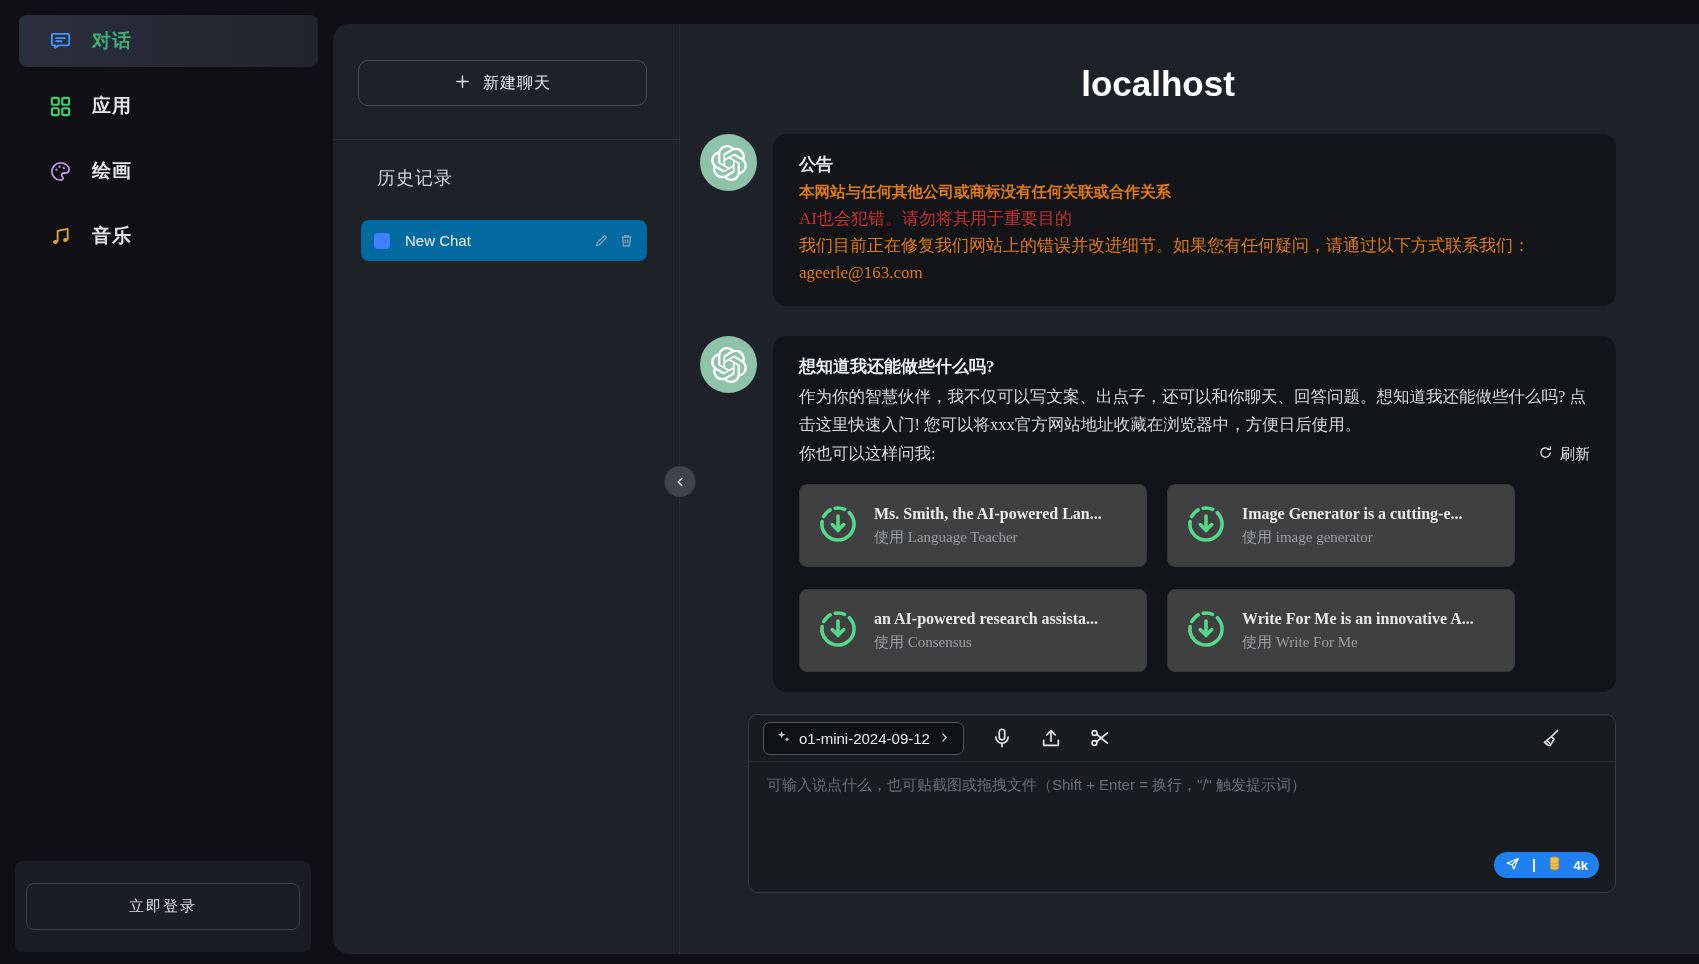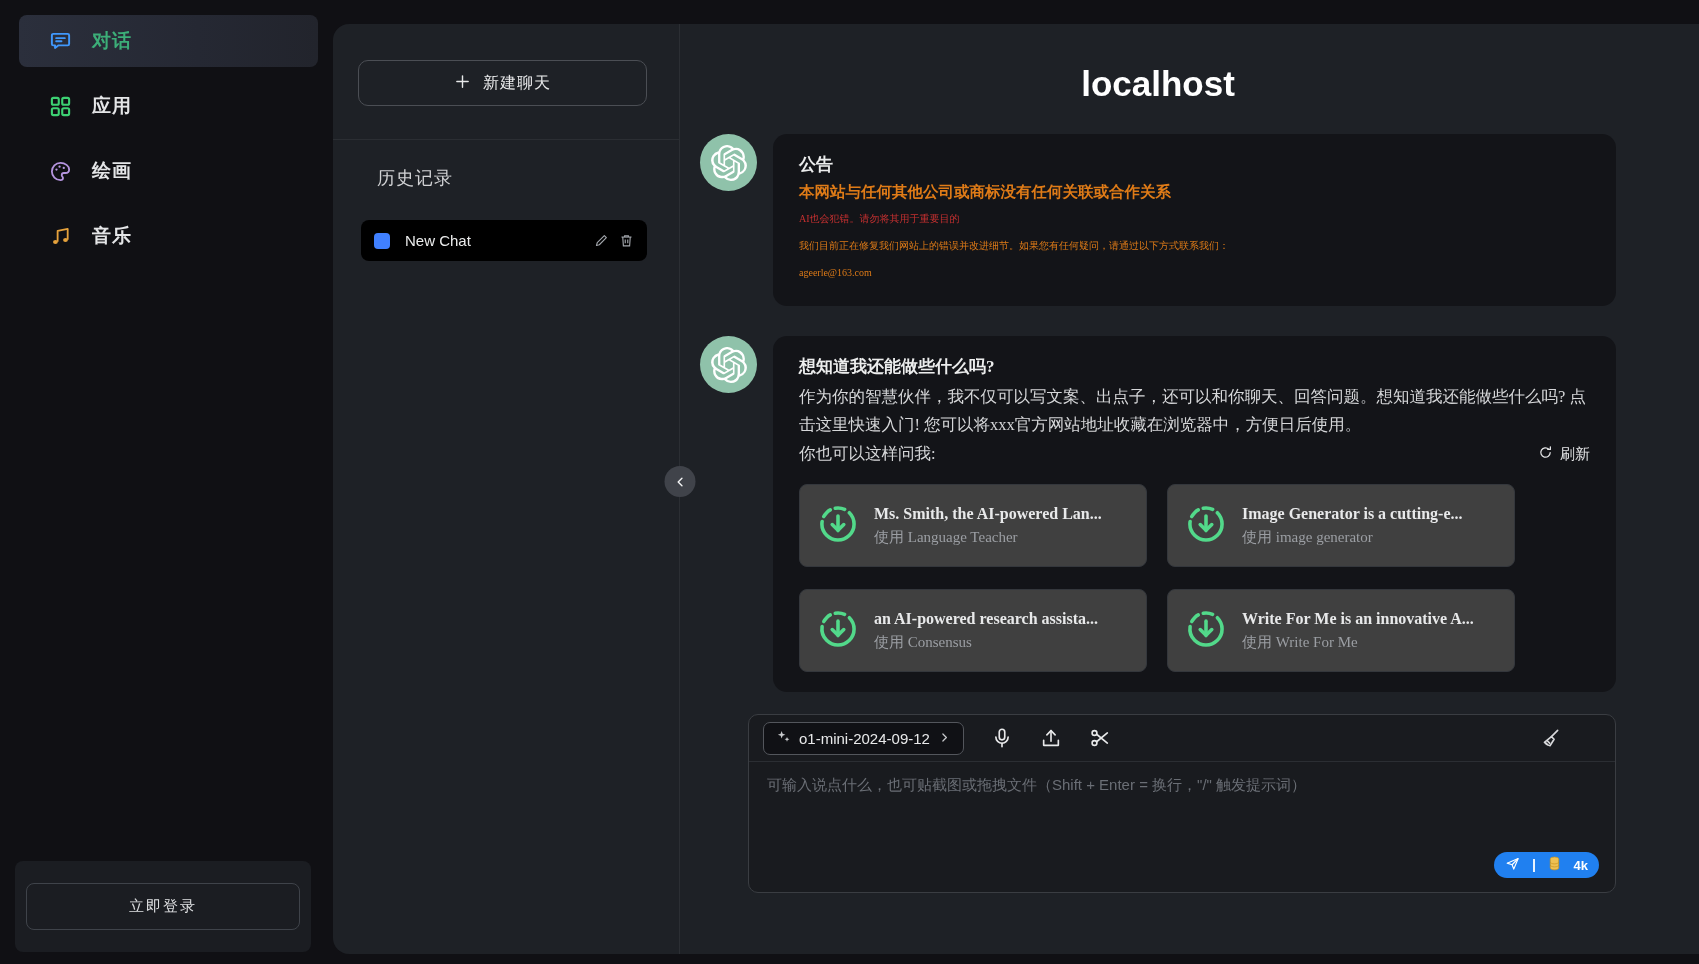--- a/index.html
+++ b/index.html
@@ -24,39 +24,39 @@
     display:flex; position:relative; }
 
   
   .history-col { width:347px; border-right:1px solid #2b2e33; padding-top:36px; position:relative; }
   .new-chat-btn { display:flex; align-items:center; justify-content:center; gap:12px;
     width:289px; height:46px; margin:0 0 0 25px; background:transparent; border:1px solid #4b4e54;
     border-radius:10px; color:#e8e9ea; font-size:16px; font-family:inherit; cursor:pointer; letter-spacing:1px; }
   .h-divider { height:1px; background:#2b2e33; margin-top:33px; }
   .history-title { color:#d2d3d5; font-size:18px; margin:26px 0 0 44px; letter-spacing:1px; }
   .history-item { display:flex; align-items:center; gap:15px; width:286px; height:41px; margin:30px 0 0 28px;
-    background:#000000; border-radius:8px; padding:0 13px; cursor:pointer; }
+    background:#0369a1; border-radius:8px; padding:0 13px; cursor:pointer; }
   .chat-square { width:16px; height:16px; border-radius:4px; background:#4080ff; flex:none; }
   .history-item-title { color:#eceded; font-size:15px; flex:1; }
   .row-icons { display:flex; align-items:center; gap:10px; }
   .row-icons span { display:flex; cursor:pointer; }
 
   .collapse-handle { position:absolute; left:347px; top:442px; transform:translateX(-50%);
     width:31px; height:31px; border-radius:50%; background:#40434a; display:flex; align-items:center;
     justify-content:center; cursor:pointer; z-index:5; }
 
   
   .chat-col { flex:1; display:flex; flex-direction:column; padding:0 83px 0 20px; }
   .chat-title { color:#ffffff; font-size:35px; font-weight:700; text-align:center; margin-top:40px; }
   .msg { display:flex; margin-top:30px;font-family:Liberation Serif, serif; }
   .avatar { width:57px; height:57px; border-radius:50%; background:#8fc2aa; flex:none; margin-right:16px;
     display:flex; align-items:center; justify-content:center; }
   .bubble { flex:1; background:#131418; border-radius:14px; padding:17px 26px 20px 26px; }
   .msg-heading { color:#eceded; font-size:17px; font-weight:700; line-height:27px; }
-  .line { font-size:10px; line-height:27px; }
+  .line { font-size:17px; line-height:27px; }
   .line.orange { color:#df7b17; }
   .line.orange-bold { color:#df7b17; font-weight:700; font-size:15.5px; }
   .line.red { color:#c53030; }
   .welcome-body { color:#d6d7d9; font-size:16.5px; line-height:28px; margin-top:3px; }
   .hint-row { display:flex; align-items:center; justify-content:space-between; margin-top:1px; }
   .hint-text { color:#d6d7d9; font-size:16.5px; line-height:28px; }
   .refresh-btn { display:flex; align-items:center; gap:7px; background:transparent; border:none;
     color:#e4e5e7; font-size:15px; font-family:inherit; cursor:pointer; }
   .cards { display:grid; grid-template-columns:1fr 1fr; gap:22px 20px; margin-top:16px; padding-right:75px; }
   .card { display:flex; align-items:center; gap:15px; background:#404040; border:1px solid #34373c;

